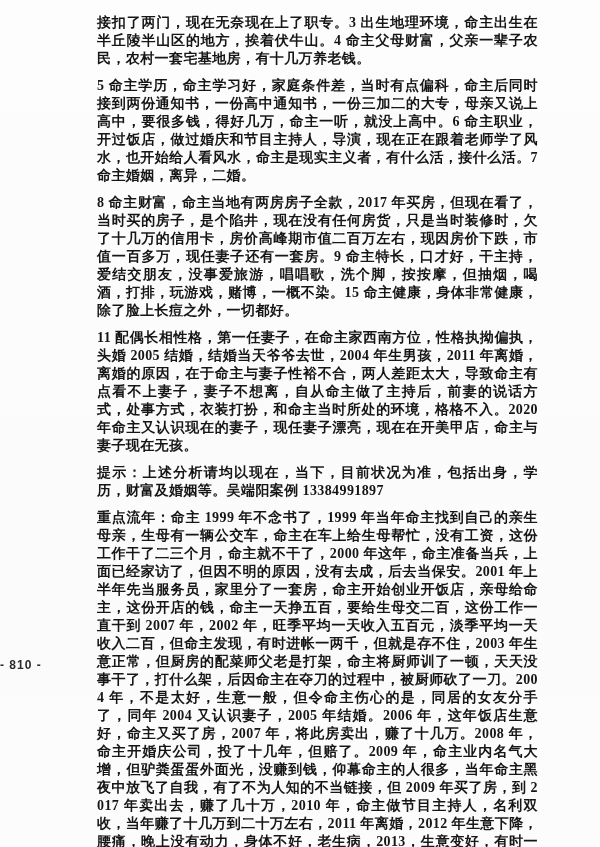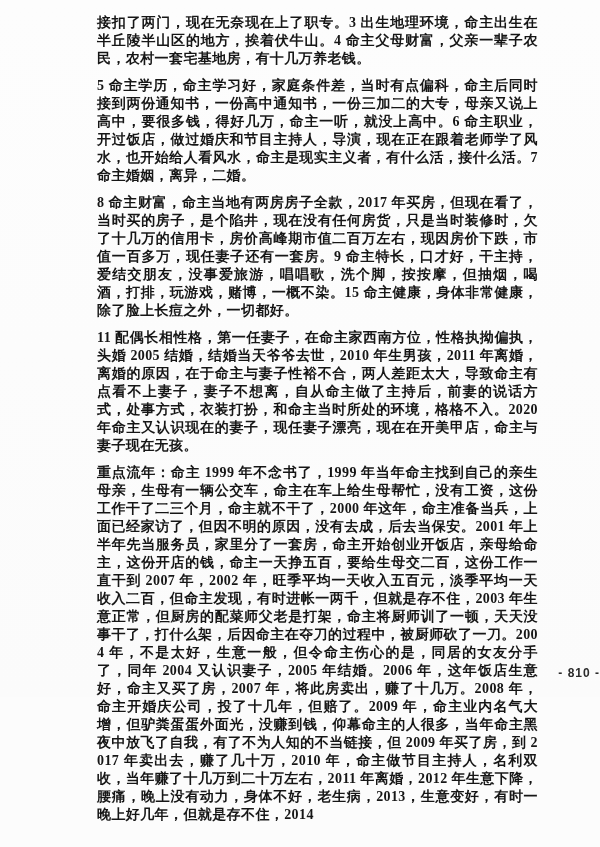--- a/index.html
+++ b/index.html
@@ -37,40 +37,41 @@
     text-justify: inter-ideograph;
     letter-spacing: 0.4px;
     margin: 0 0 9px 0;
     word-break: break-all;
   }
   .para:last-child {
     margin-bottom: 0;
   }
   .footer {
     position: absolute;
-    bottom: 16px;
+    bottom: 24px;
     left: 0;
     width: 600px;
-    text-align: right;
+    text-align: left;
   }
   .page-number {
     font-family: "Liberation Sans", "DejaVu Sans", sans-serif;
     font-size: 12px;
     font-weight: 600;
     color: #2b2b2b;
     letter-spacing: 1px;
   }
 </style>
 </head>
 <body>
 
 <div class="page">
   <div class="text-block">
     <p class="para">接扣了两门，现在无奈现在上了职专。3 出生地理环境，命主出生在半丘陵半山区的地方，挨着伏牛山。4 命主父母财富，父亲一辈子农民，农村一套宅基地房，有十几万养老钱。</p>
     <p class="para">5 命主学历，命主学习好，家庭条件差，当时有点偏科，命主后同时接到两份通知书，一份高中通知书，一份三加二的大专，母亲又说上高中，要很多钱，得好几万，命主一听，就没上高中。6 命主职业，开过饭店，做过婚庆和节目主持人，导演，现在正在跟着老师学了风水，也开始给人看风水，命主是现实主义者，有什么活，接什么活。7 命主婚姻，离异，二婚。</p>
     <p class="para">8 命主财富，命主当地有两房房子全款，2017 年买房，但现在看了，当时买的房子，是个陷井，现在没有任何房货，只是当时装修时，欠了十几万的信用卡，房价高峰期市值二百万左右，现因房价下跌，市值一百多万，现任妻子还有一套房。9 命主特长，口才好，干主持，爱结交朋友，没事爱旅游，唱唱歌，洗个脚，按按摩，但抽烟，喝酒，打排，玩游戏，赌博，一概不染。15 命主健康，身体非常健康，除了脸上长痘之外，一切都好。</p>
-    <p class="para">11 配偶长相性格，第一任妻子，在命主家西南方位，性格执拗偏执，头婚 2005 结婚，结婚当天爷爷去世，2010 年生男孩，2011 年离婚，离婚的原因，在于命主与妻子性裕不合，两人差距太大，导致命主有点看不上妻子，妻子不想离，自从命主做了主持后，前妻的说话方式，处事方式，衣装打扮，和命主当时所处的环境，格格不入。2020 年命主又认识现在的妻子，现任妻子漂亮，现在在开美甲店，命主与妻子现在无孩。</p>
+    <p class="para">11 配偶长相性格，第一任妻子，在命主家西南方位，性格执拗偏执，头婚 2005 结婚，结婚当天爷爷去世，2004 年生男孩，2011 年离婚，离婚的原因，在于命主与妻子性裕不合，两人差距太大，导致命主有点看不上妻子，妻子不想离，自从命主做了主持后，前妻的说话方式，处事方式，衣装打扮，和命主当时所处的环境，格格不入。2020 年命主又认识现在的妻子，现任妻子漂亮，现在在开美甲店，命主与妻子现在无孩。</p>
+    <p class="para">提示：上述分析请均以现在，当下，目前状况为准，包括出身，学历，财富及婚姻等。吴端阳案例 13384991897</p>
     <p class="para">重点流年：命主 1999 年不念书了，1999 年当年命主找到自己的亲生母亲，生母有一辆公交车，命主在车上给生母帮忙，没有工资，这份工作干了二三个月，命主就不干了，2000 年这年，命主准备当兵，上面已经家访了，但因不明的原因，没有去成，后去当保安。2001 年上半年先当服务员，家里分了一套房，命主开始创业开饭店，亲母给命主，这份开店的钱，命主一天挣五百，要给生母交二百，这份工作一直干到 2007 年，2002 年，旺季平均一天收入五百元，淡季平均一天收入二百，但命主发现，有时进帐一两千，但就是存不住，2003 年生意正常，但厨房的配菜师父老是打架，命主将厨师训了一顿，天天没事干了，打什么架，后因命主在夺刀的过程中，被厨师砍了一刀。2004 年，不是太好，生意一般，但令命主伤心的是，同居的女友分手了，同年 2004 又认识妻子，2005 年结婚。2006 年，这年饭店生意好，命主又买了房，2007 年，将此房卖出，赚了十几万。2008 年，命主开婚庆公司，投了十几年，但赔了。2009 年，命主业内名气大增，但驴粪蛋蛋外面光，没赚到钱，仰幕命主的人很多，当年命主黑夜中放飞了自我，有了不为人知的不当链接，但 2009 年买了房，到 2017 年卖出去，赚了几十万，2010 年，命主做节目主持人，名利双收，当年赚了十几万到二十万左右，2011 年离婚，2012 年生意下降，腰痛，晚上没有动力，身体不好，老生病，2013，生意变好，有时一晚上好几年，但就是存不住，2014</p>
   </div>
   <div class="footer">
     <span class="page-number">- 810 -</span>
   </div>
 </div>
 
 </body></html>

